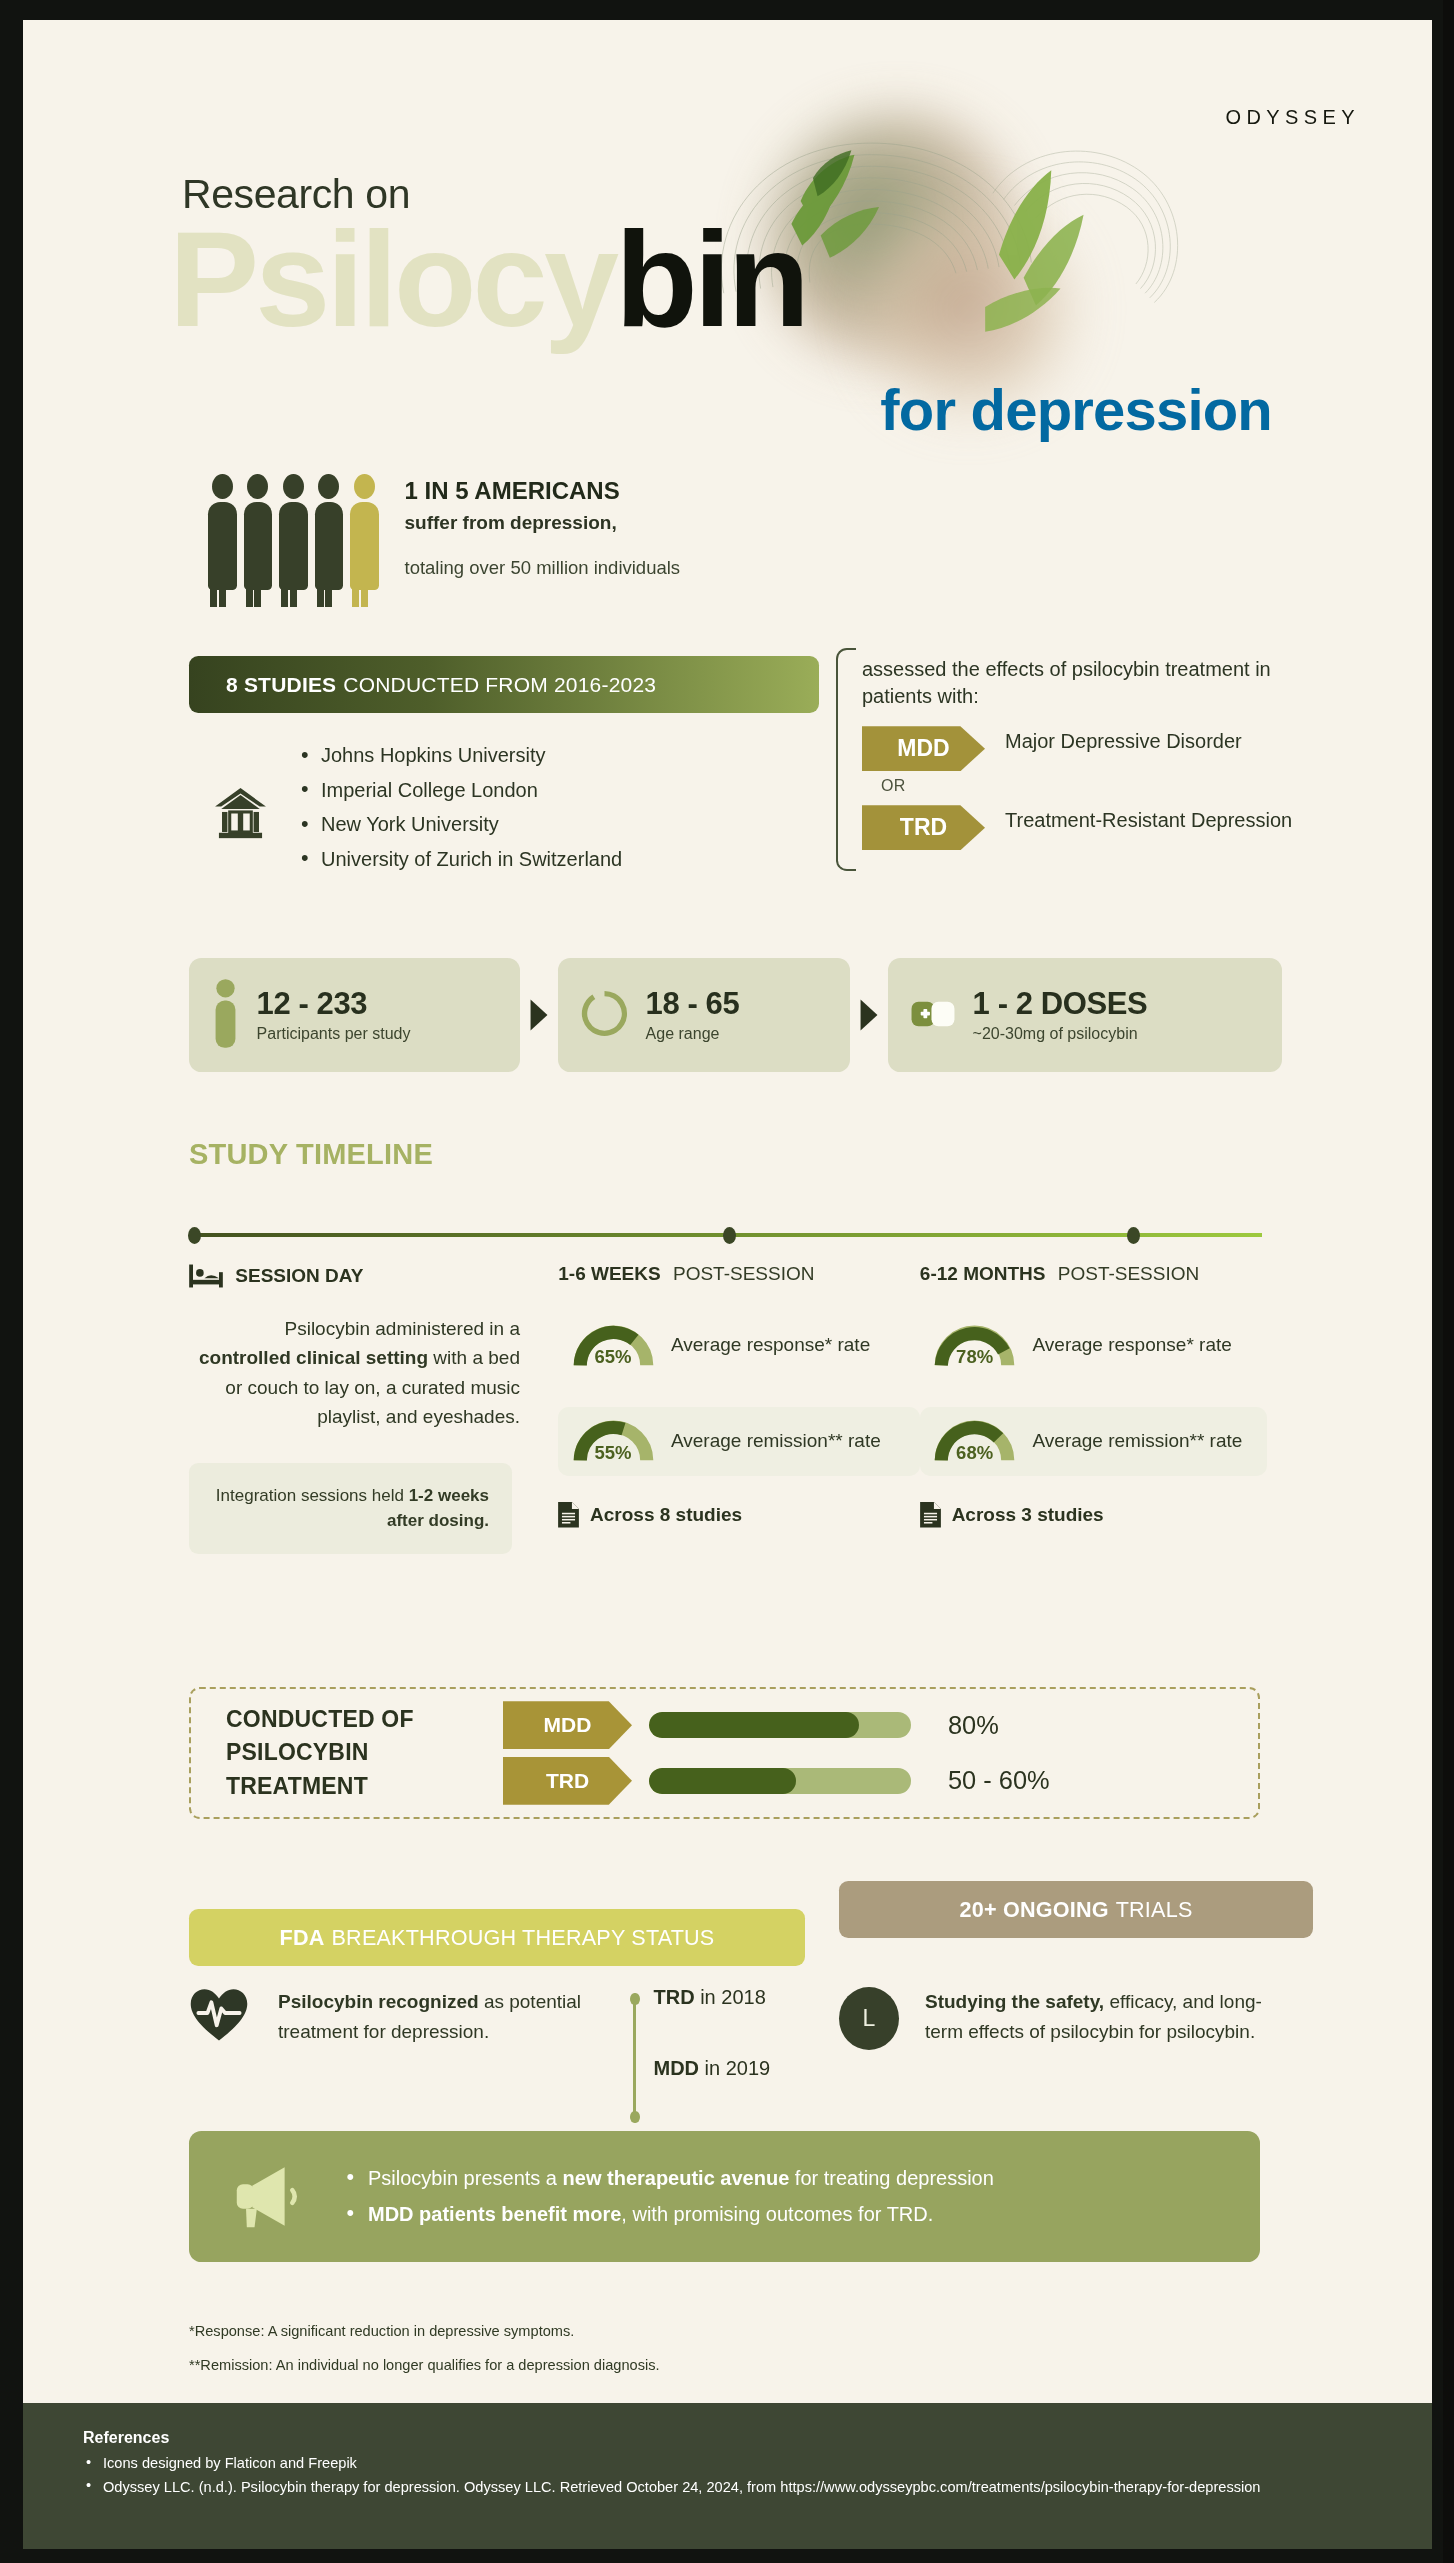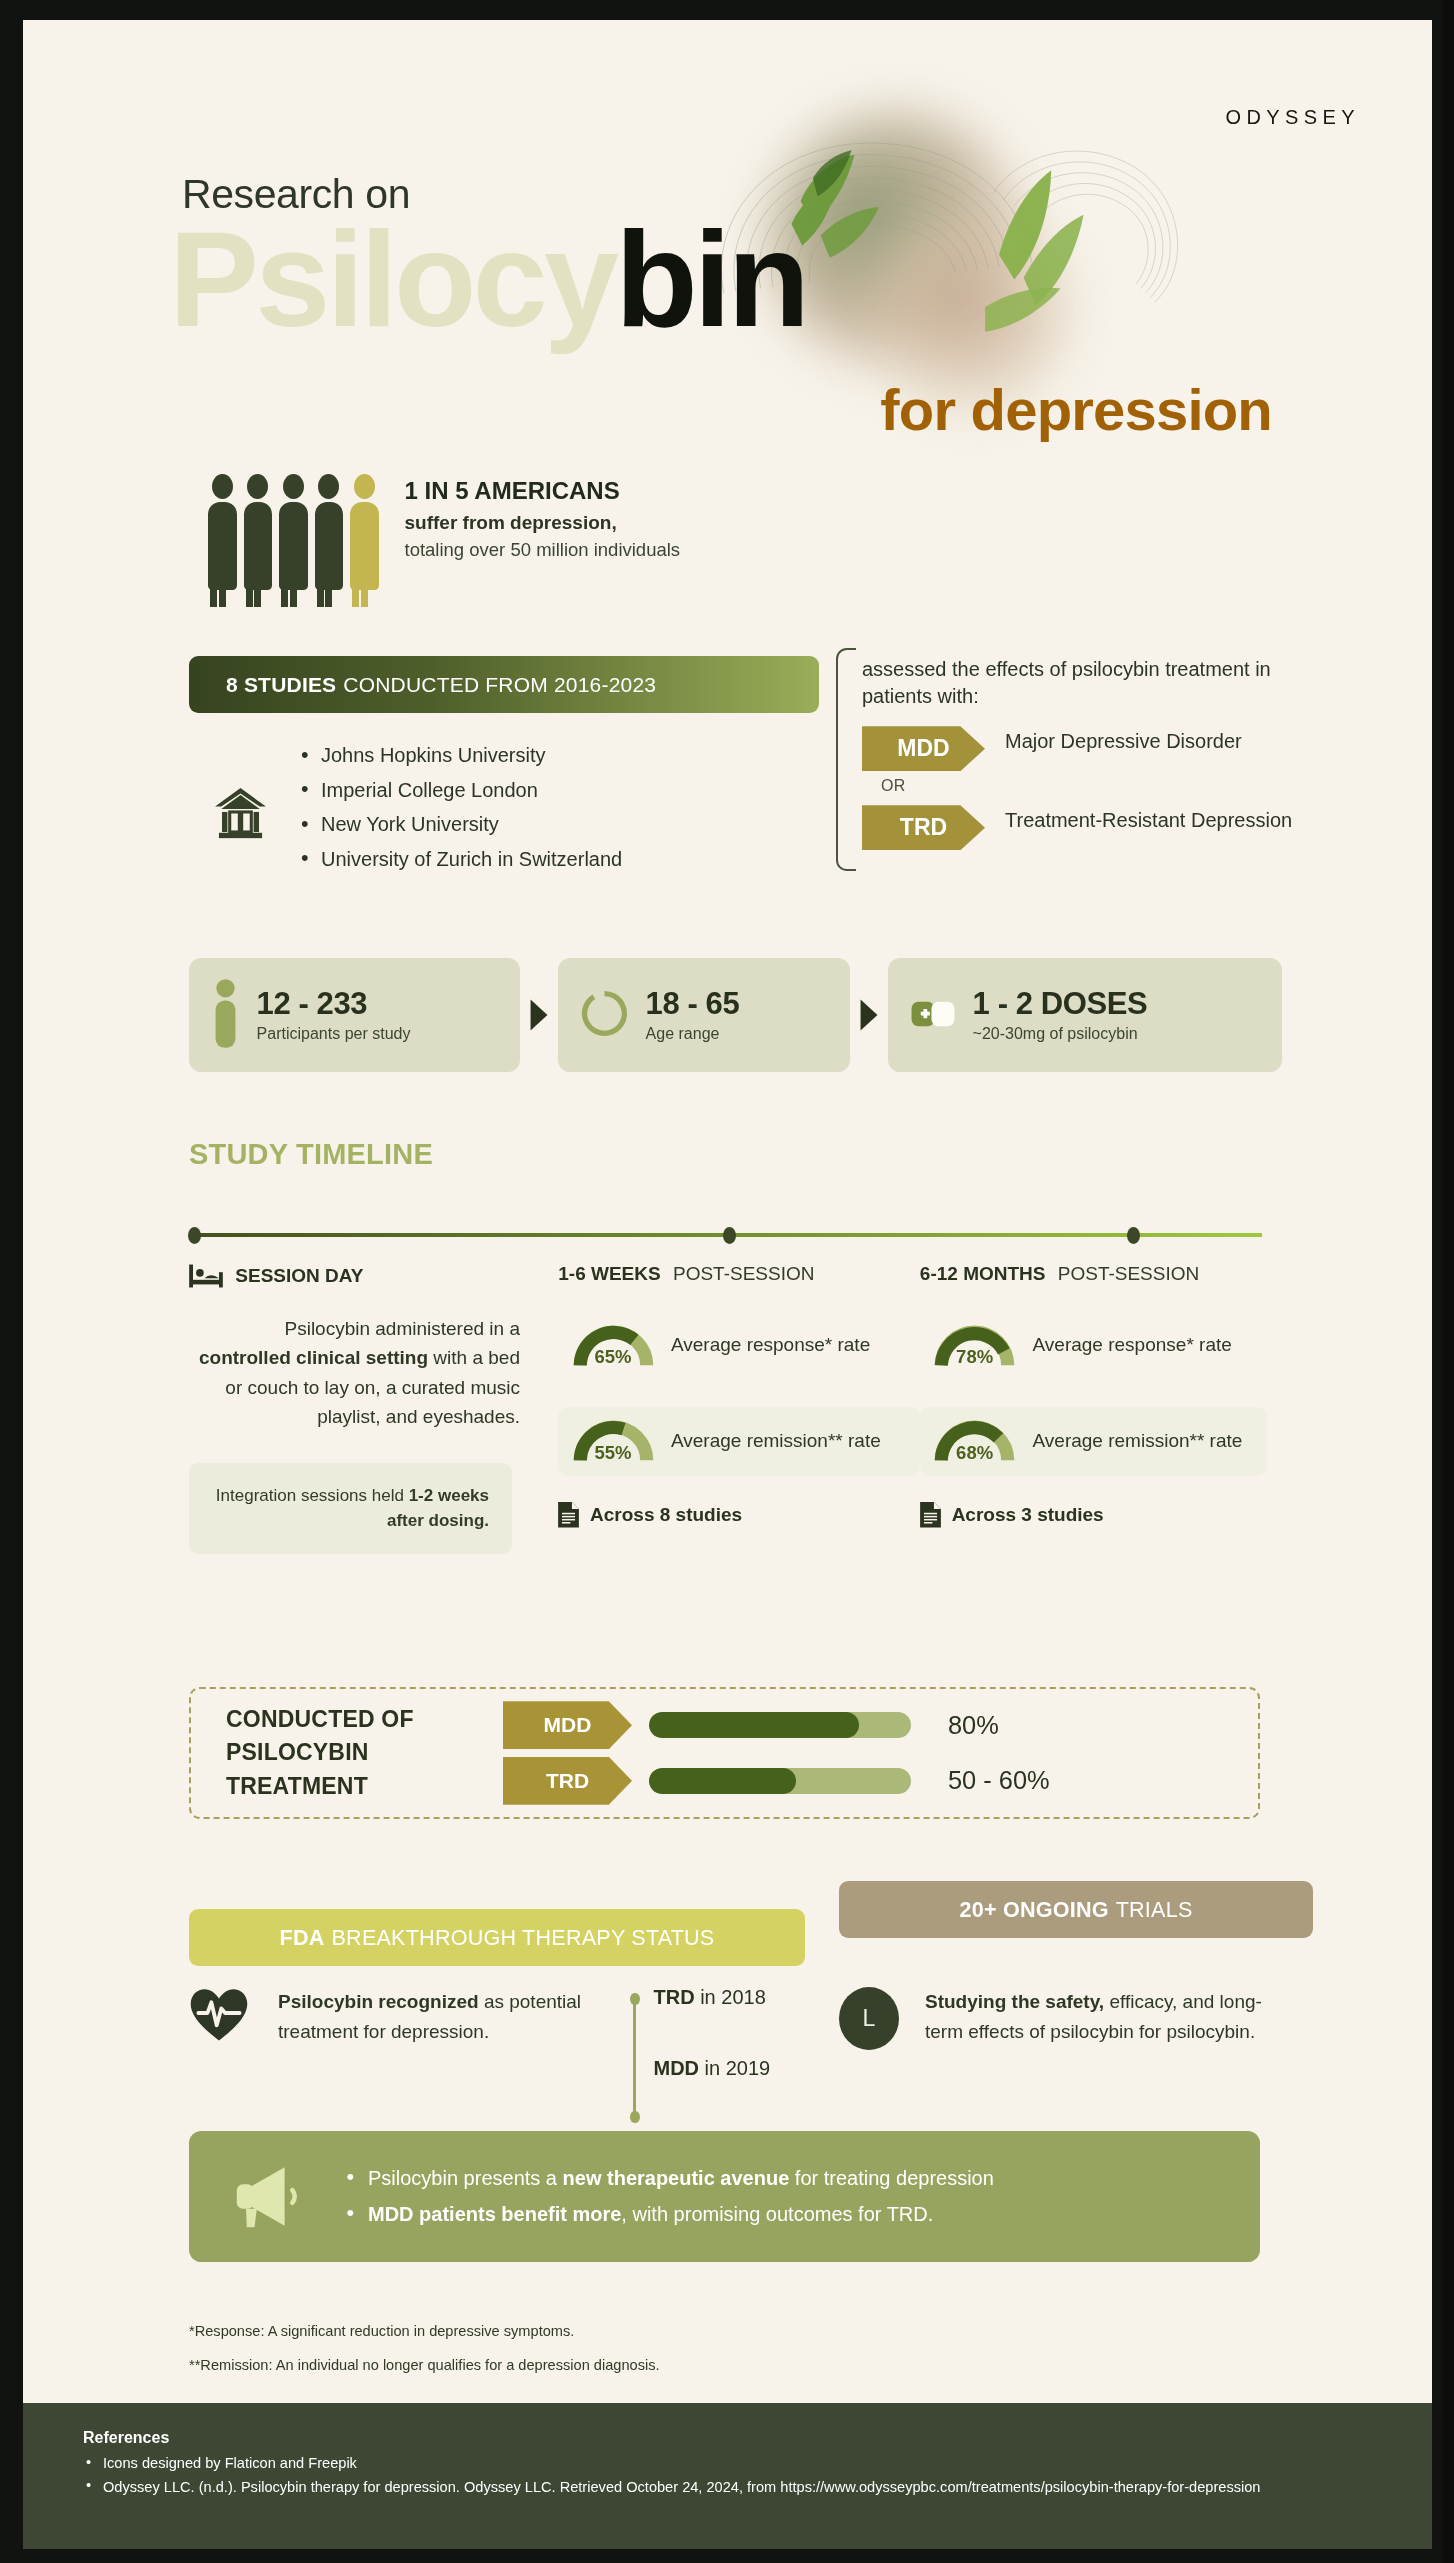--- a/index.html
+++ b/index.html
@@ -37,36 +37,36 @@
     filter:blur(26px); opacity:.85;
   }
   .title-psilo {
     position:absolute; left:146px; top:192px;
     font-size:135px; font-weight:700; letter-spacing:-3.8px; line-height:1;
     color:#e2e2c2; white-space:nowrap;
   }
   .title-psilo .dark { color:#10130c; }
   .title-fordep {
     position:absolute; right:160px; top:356px;
-    font-size:58px; font-weight:700; color:#a16207; letter-spacing:-0.8px;
+    font-size:58px; font-weight:700; color:#0369a1; letter-spacing:-0.8px;
   }
 
   
   .stat15 { position:absolute; left:185px; top:454px; display:flex; align-items:flex-start; gap:26px;}
   .people { display:flex; gap:7px; align-items:flex-end; }
   .person { width:28.5px; }
   .p-head { width:21px; height:25.4px; border-radius:50%; margin:0 auto 2.3px; }
   .p-body { width:28.5px; height:71px; border-radius:12.3px 12.3px 3.8px 3.8px; position:relative; }
   .p-body:after{ content:""; position:absolute; left:10.8px; bottom:-17px; width:7px; height:18.5px; background:inherit;}
   .p-body:before{ content:""; position:absolute; left:2.3px; bottom:-17px; width:7px; height:18.5px; background:inherit;}
   .p-body2{ width:28.5px; height:88px; border-radius:12.3px 12.3px 4.6px 4.6px;}
   .s15-txt { padding-top:3.1px; }
   .s15-a { font-size:24px; font-weight:700; color:#222a1a; letter-spacing:0; }
   .s15-b { font-size:19px; font-weight:700; color:#2d3423; margin-top:7px; }
-  .s15-c { font-size:18.5px; color:#3b4430; margin-top:5px; }
+  .s15-c { font-size:18.5px; color:#3b4430; margin-top:23px; }
 
   
   .studies-pill {
     position:absolute; left:166px; top:636px; width:630px; height:57px;
     border-radius:9.2px; display:flex; align-items:center;
     background:linear-gradient(90deg,#36431f 0%, #4e5e2a 38%, #9aad58 100%);
     color:#fff; padding-left:37px; font-size:21px; letter-spacing:0.2px;
   }
   .studies-pill b { font-weight:700; margin-right:7px; }
   .uni-wrap { position:absolute; left:189px; top:724px; display:flex; gap:29px; align-items:center;}

